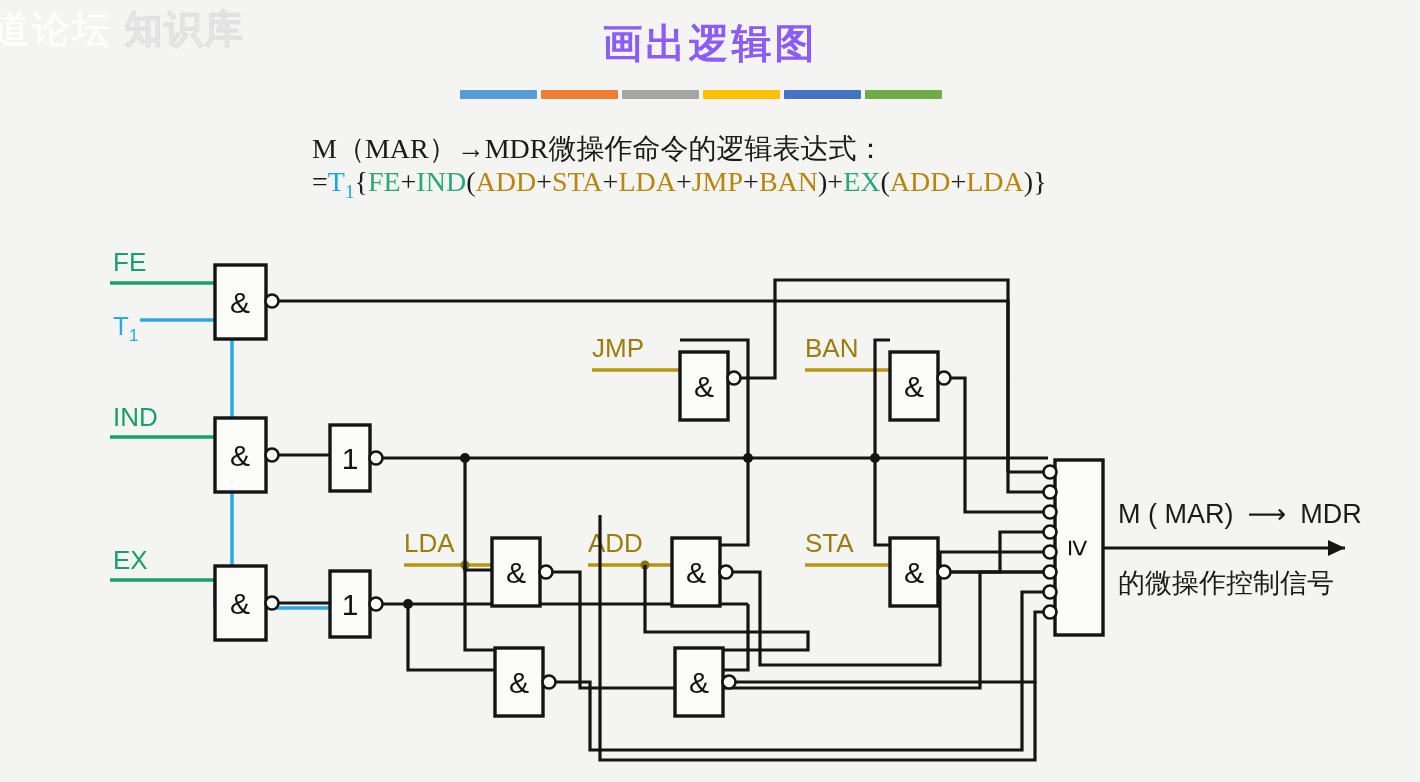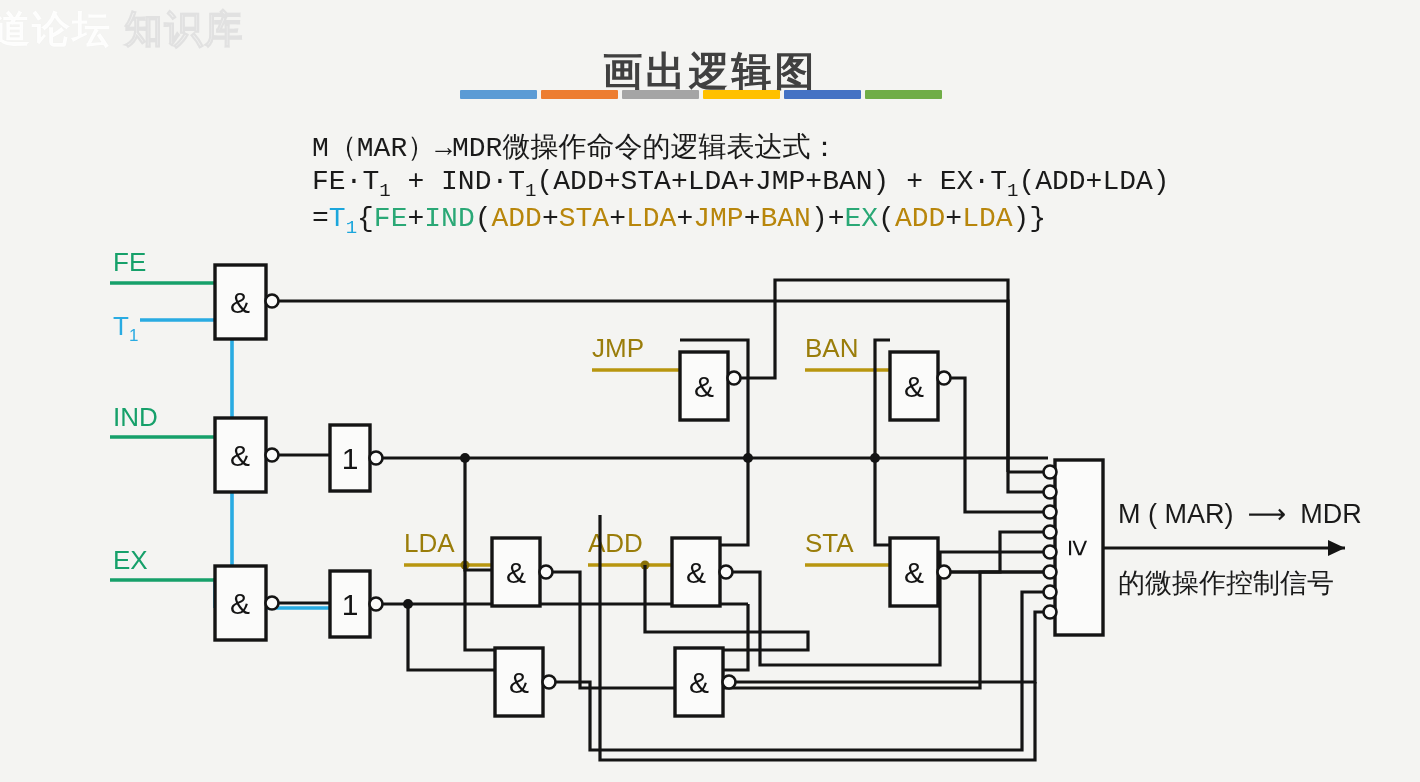--- a/index.html
+++ b/index.html
@@ -68,21 +68,21 @@
     width: 77px;
     height: 9px;
     border-radius: 1px;
   }
 
   
   .formula {
     position: absolute;
     left: 312px;
     top: 132px;
-    font-family: Liberation Mono, monospace;
+    font-family: Liberation Serif, serif;
     font-size: 28px;
     color: #1a1a1a;
     line-height: 1.18;
     white-space: nowrap;
   }
   .formula .ln { display: block; }
   .c-cyan  { color: #1ba6dc; }
   .c-green { color: #2aa876; }
   .c-gold  { color: #b8860b; }
   sub { font-size: 0.68em; }
@@ -115,34 +115,33 @@
 </head>
 <body>
 
 <div id="slide" style="background: rgb(244, 244, 242);">
 
   <div class="wm-topleft">
     <span>道论坛</span>
     <span class="wm-faint">知识库</span>
   </div>
 
-  <div class="title" style="color: #404040; margin-top: 28px;">画出逻辑图</div>
+  <div class="title" style="color: #8b5cf6;">画出逻辑图</div>
 
   <div class="bars">
     <div class="bar" style="background: rgb(91, 155, 213);"></div>
     <div class="bar" style="background: rgb(237, 125, 49);"></div>
     <div class="bar" style="background: rgb(165, 165, 165);"></div>
     <div class="bar" style="background: rgb(255, 192, 0);"></div>
     <div class="bar" style="background: rgb(68, 114, 196);"></div>
     <div class="bar" style="background: rgb(112, 173, 71);"></div>
   </div>
 
   <div class="formula">
     <span class="ln">M（MAR）→MDR微操作命令的逻辑表达式：</span>
-    <span class="ln"><span>FE·T</span><sub>1</sub><span> + IND·T</span><sub>1</sub><span>(ADD+STA+LDA+JMP+BAN) + EX·T</span><sub>1</sub><span>(ADD+LDA)</span></span>
     <span class="ln"><span>=</span><span class="c-cyan">T</span><sub class="c-cyan">1</sub><span>{</span><span class="c-green">FE</span><span>+</span><span class="c-green">IND</span><span>(</span><span class="c-gold">ADD</span><span>+</span><span class="c-gold">STA</span><span>+</span><span class="c-gold">LDA</span><span>+</span><span class="c-gold">JMP</span><span>+</span><span class="c-gold">BAN</span><span>)+</span><span class="c-green">EX</span><span>(</span><span class="c-gold">ADD</span><span>+</span><span class="c-gold">LDA</span><span>)}</span></span>
   </div>
 
   <svg id="diagram" width="1420" height="542" viewBox="0 0 1420 542">
 
     <line class="w-green" x1="110" y1="43" x2="215" y2="43"></line>
 
     <path class="w-cyan" d="M140,80 L232,80 L232,368 L338,368"></path>
     <path class="w-cyan" d="M232,80 L260,80 L260,80"></path>
     <line class="w-cyan" x1="232" y1="80" x2="215" y2="80"></line>

